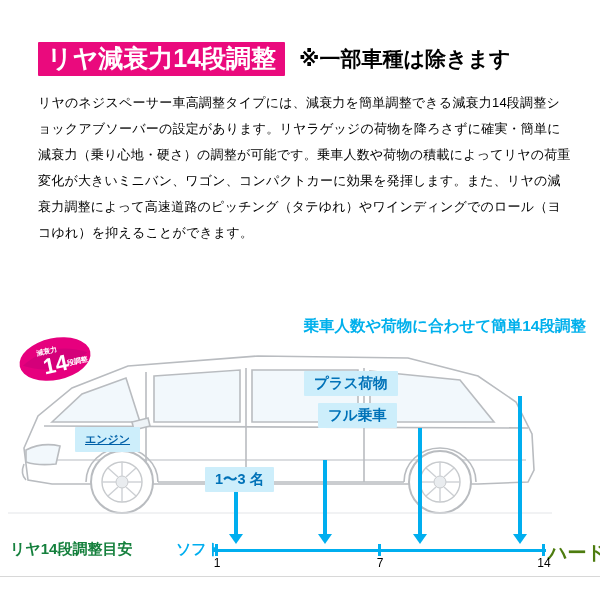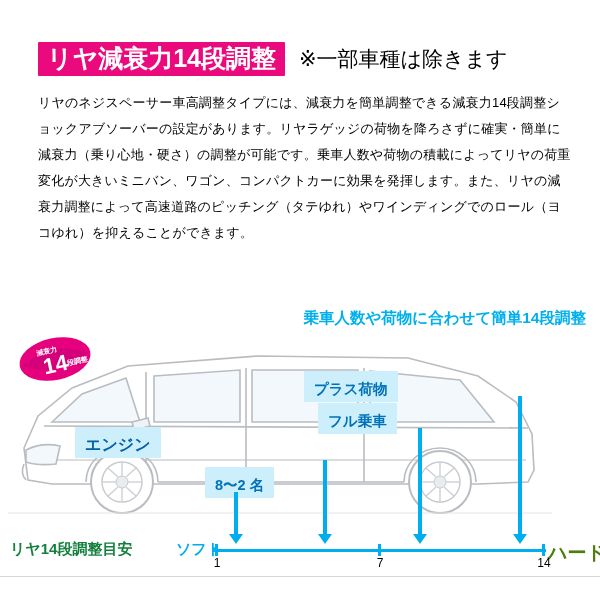--- a/index.html
+++ b/index.html
@@ -20,38 +20,38 @@
   .head-main{
     font-size:25px;font-weight:bold;color:#ffffff;
     background:#ea0a7d;
     padding:3px 9px 5px 9px;
     letter-spacing:0px;
     line-height:1.05;
     white-space:nowrap;
     border-radius:1px;
   }
   .head-sub{
-    font-size:21px;color:#000000;font-weight:normal;
+    font-size:21px;color:#000000;font-weight:bold;
     white-space:nowrap;
     padding-bottom:3px;
   }
 
   
   .body-text{
     position:absolute;left:38px;top:90px;width:534px;
     font-size:13px;line-height:26px;color:#000000;
     letter-spacing:0.2px;
   }
   .body-text p{margin:0;}
 
   
   .illus{position:absolute;left:0;top:292px;width:600px;height:280px;}
 
   .cyan-title{
-    position:absolute;right:14px;top:16px;
+    position:absolute;right:14px;top:24px;
     color:#00b0ec;font-size:15.5px;font-weight:bold;
     white-space:nowrap;
   }
 
   
   .badge{
     position:absolute;left:18px;top:36px;width:74px;height:62px;
     transform:rotate(-12deg);
   }
 
@@ -60,25 +60,25 @@
 
   
   .callout{
     position:absolute;
     background:#cdeefb;
     color:#0072b8;
     font-weight:bold;
     font-size:14.5px;
     text-align:center;
     line-height:22px;
-    padding:7px 10px 2px 10px;
+    padding:1px 10px 2px 10px;
     white-space:nowrap;
     border-radius:1px;
   }
-  .c-engine{left:75px;top:135px;color:#0060a8;background:#cdeefb;font-size:16px;}
+  .c-engine{left:75px;top:135px;color:#0060a8;background:#cdeefb;font-size:11px;text-decoration:underline;}
   .c-plus{left:304px;top:79px;}
   .c-full{left:318px;top:111px;text-align:right;}
   .c-34{left:232px;top:143px;}
   .c-12{left:205px;top:175px;}
 
   
   .arrow{position:absolute;width:14px;}
   .arrow .stem{
     width:4px;background:#00aeef;margin:0 auto;
   }
@@ -207,21 +207,21 @@
           </g>
         </g>
 
         <line x1="0" y1="183" x2="544" y2="183" stroke="#e3e5e8" stroke-width="1"></line>
       </svg>
     </div>
 
     <div class="callout c-engine">エンジン</div>
     <div class="callout c-plus">プラス荷物</div>
     <div class="callout c-full">フル乗車</div>
-    <div class="callout c-12">8〜2 名</div>
+    <div class="callout c-12">1〜3 名</div>
 
     <div class="arrow" style="left:229px;top:200px;">
       <div class="stem" style="height:42px;"></div>
         <div class="headtri"></div>
     </div>
     <div class="arrow" style="left:318px;top:168px;">
       <div class="stem" style="height:74px;"></div>
         <div class="headtri"></div>
     </div>
     <div class="arrow" style="left:413px;top:136px;">

